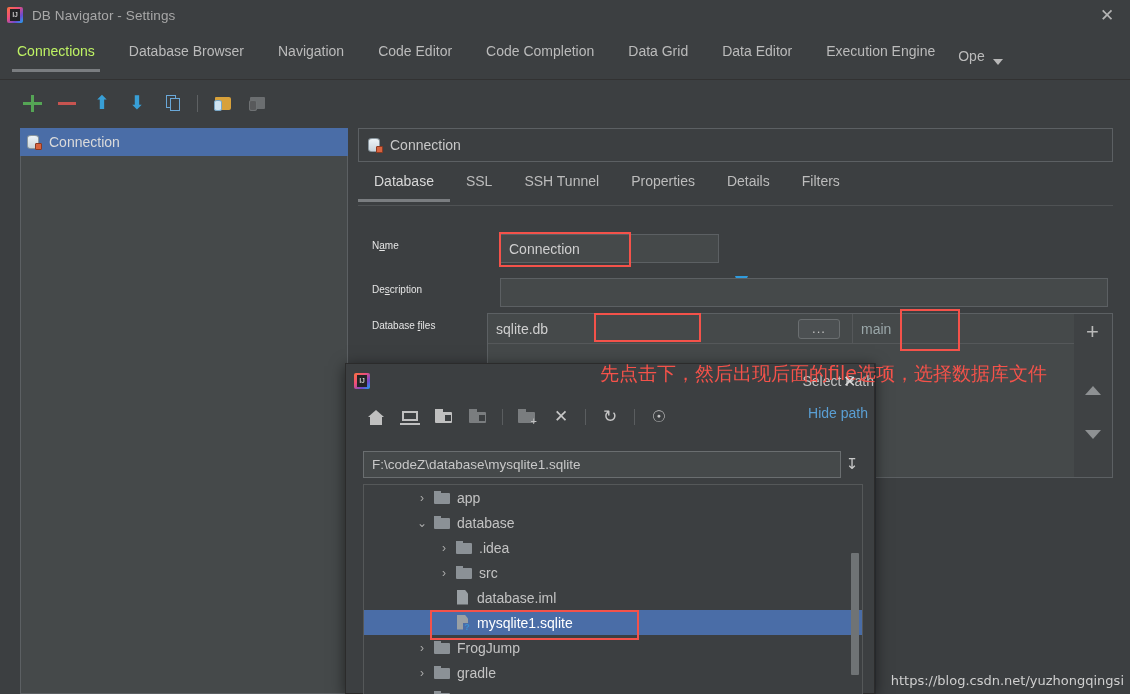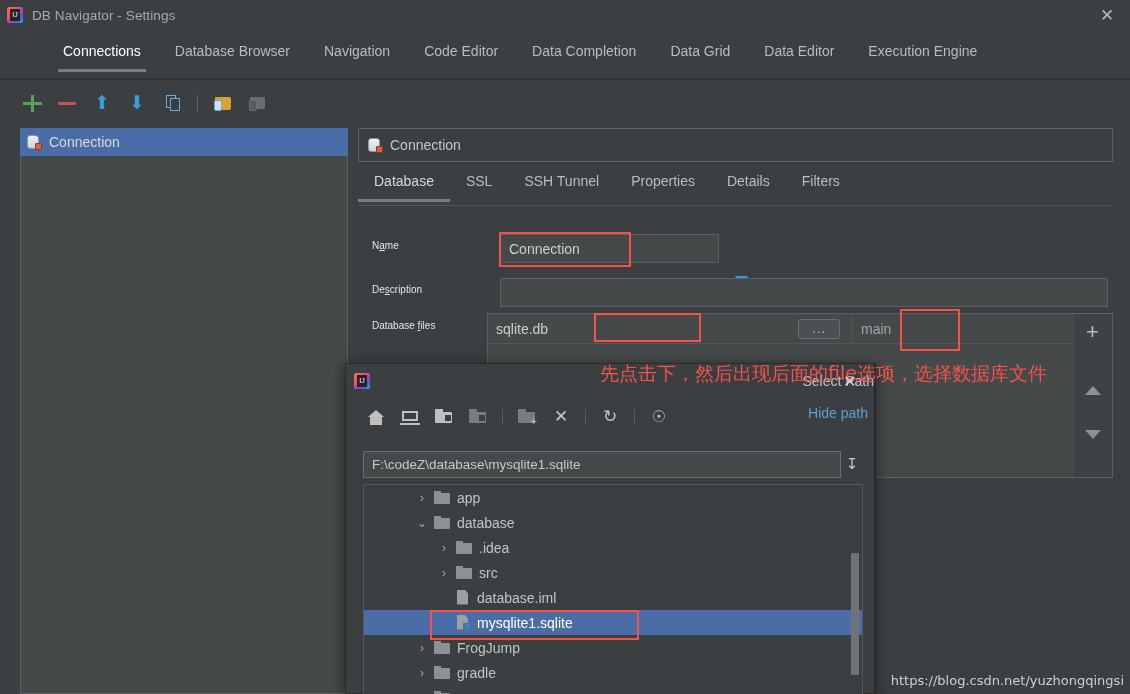--- a/index.html
+++ b/index.html
@@ -42,21 +42,21 @@
   
   .tabbar {
     position: absolute; left: 0; top: 38px; width: 1130px; height: 42px;
     border-bottom: 1px solid #323232;
     display: flex; align-items: flex-start;
   }
   .tab {
     position: relative; padding: 5px 17px 13px 17px; font-size: 14px; color: #bbbbbb;
     white-space: nowrap; cursor: default;
   }
-  .tab.active { color: #ffffff; margin-left: 46px; }
+  .tab.active { color: #bef264; }
   .tab.active::after {
     content: ""; position: absolute; left: 12px; right: 12px; bottom: 0; height: 3px;
     background: #7a7d80;
   }
   .tab-overflow { display: flex; align-items: center; padding: 5px 10px 13px 2px; }
   .chev {
     width: 0; height: 0; margin-left: 8px; margin-top: 3px;
     border-left: 5px solid transparent; border-right: 5px solid transparent;
     border-top: 6px solid #b8b8b8;
   }
@@ -339,24 +339,28 @@
     <div class="title-icon"></div>
     <div class="title-text">DB Navigator - Settings</div>
     <div class="title-close">✕</div>
   </div>
 
   <div class="tabbar">
     <div class="tab active">Connections</div>
     <div class="tab">Database Browser</div>
     <div class="tab">Navigation</div>
     <div class="tab">Code Editor</div>
-    <div class="tab">Data Completion</div>
+    <div class="tab">Code Completion</div>
     <div class="tab">Data Grid</div>
     <div class="tab">Data Editor</div>
     <div class="tab">Execution Engine</div>
+    <div class="tab-overflow">
+      <span class="tab" style="padding-left:4px;padding-right:0;">Ope</span>
+      <span class="chev"></span>
+    </div>
   </div>
 
   <div class="conn-toolbar">
     <div class="tb-btn"><span class="ic-plus"></span></div>
     <div class="tb-btn"><span class="ic-minus"></span></div>
     <div class="tb-btn ic-up">⬆</div>
     <div class="tb-btn ic-down">⬇</div>
     <div class="tb-btn">
       <span class="ic-copy"></span>
       <span class="ic-copy2"></span>

